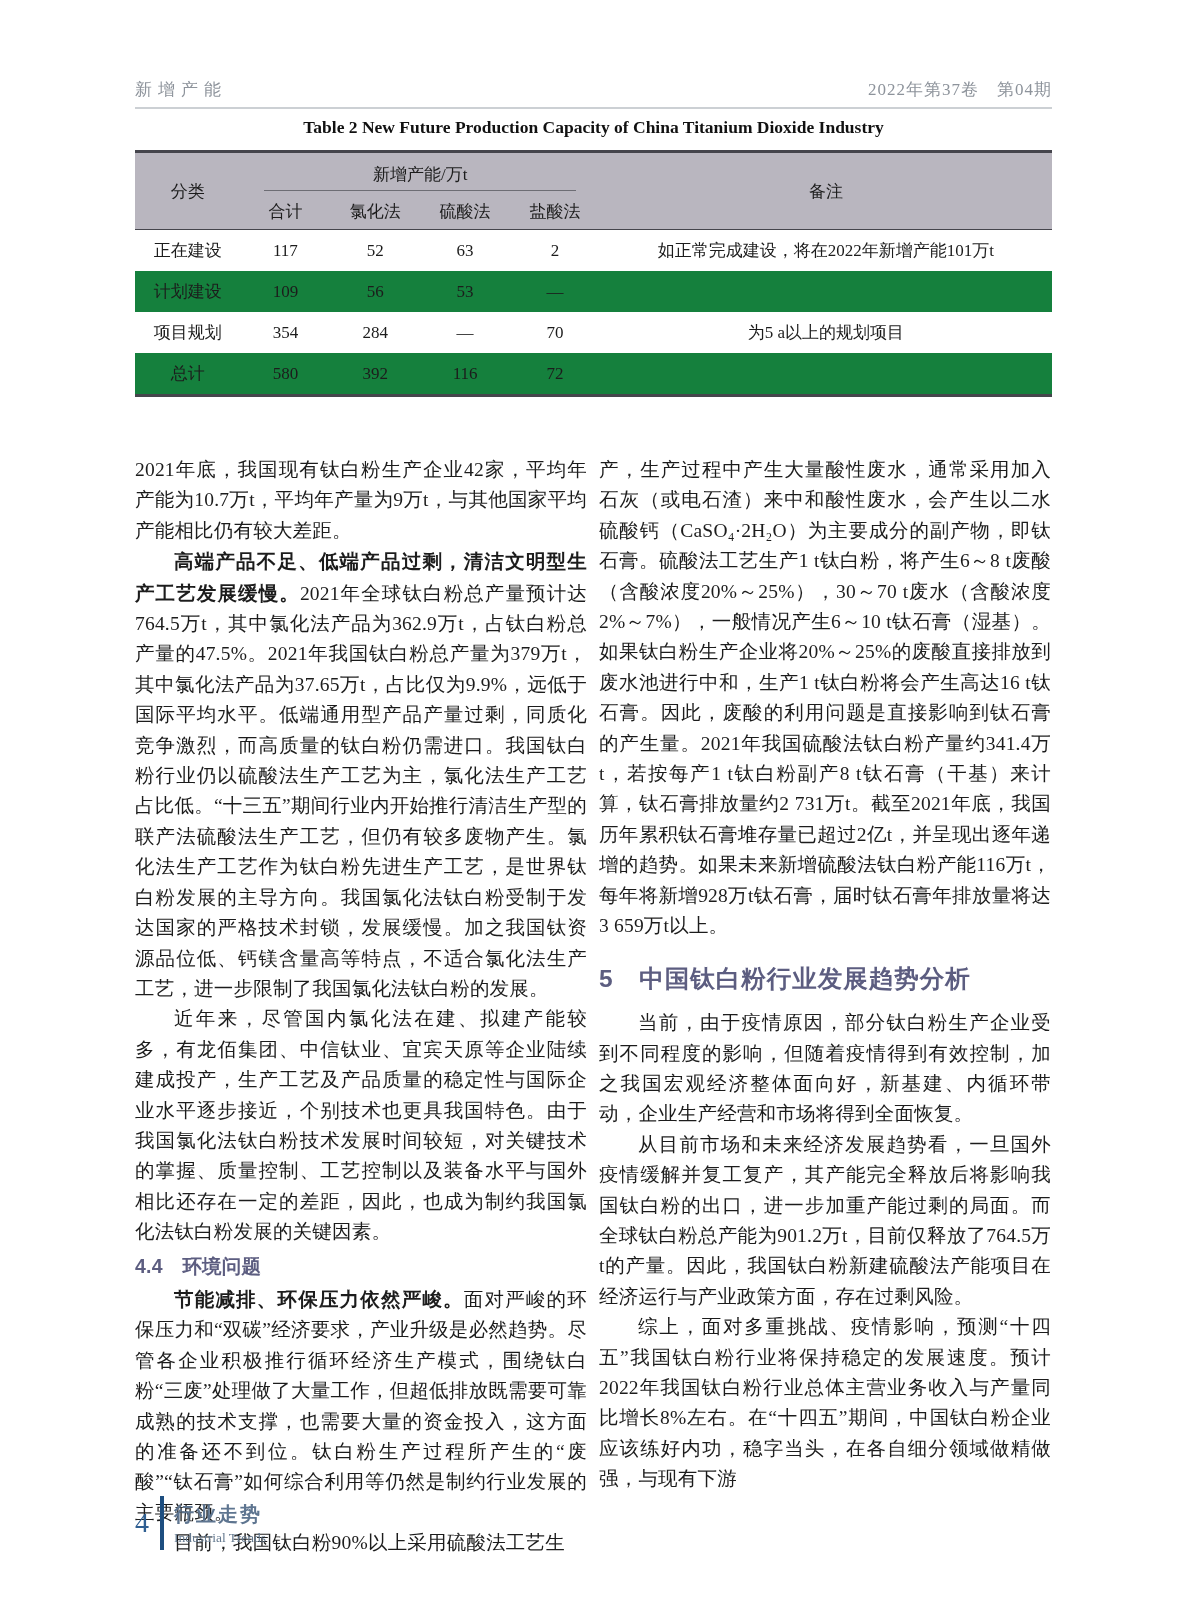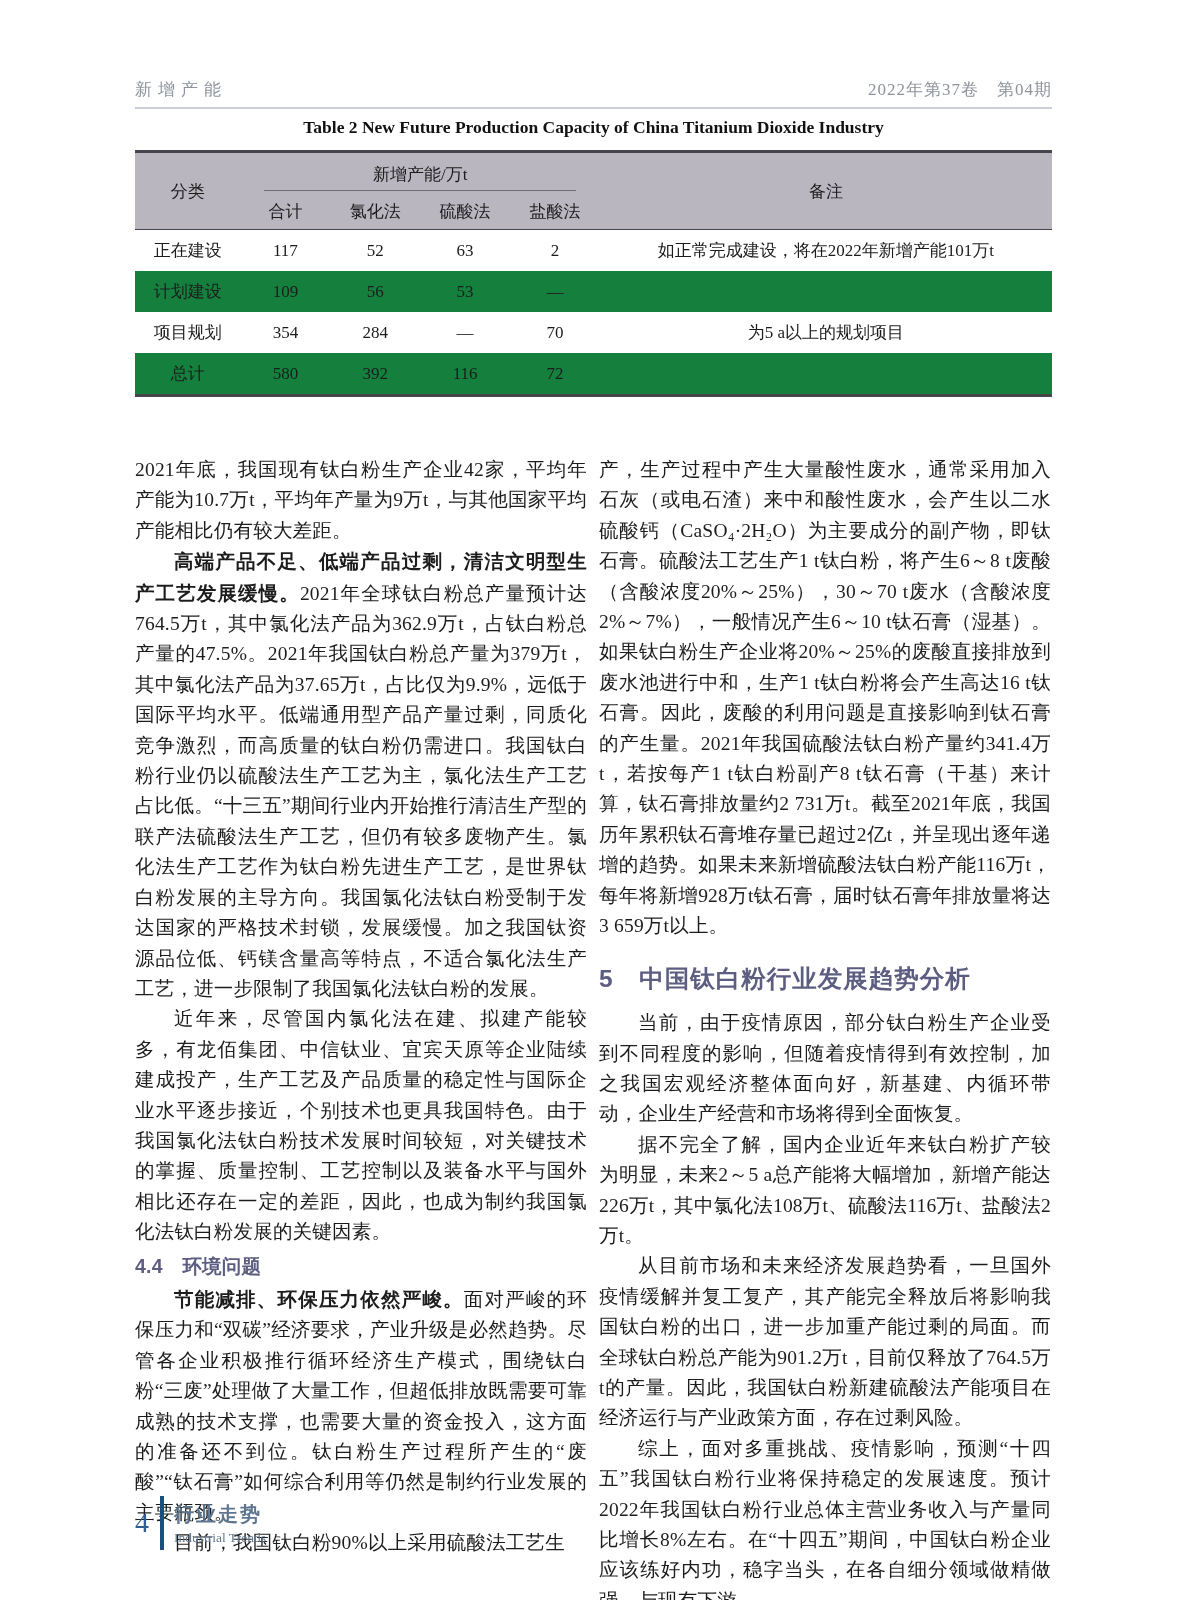--- a/index.html
+++ b/index.html
@@ -142,21 +142,20 @@
         <p class="indent"><span>近年来，尽管国内氯化法在建、拟建产能较多，有龙佰集团、中信钛业、宜宾天原等企业陆续建成投产，生产工艺及产品质量的稳定性与国际企业水平逐步接近，个别技术也更具我国特色。由于我国氯化法钛白粉技术发展时间较短，对关键技术的掌握、质量控制、工艺控制以及装备水平与国外相比还存在一定的差距，因此，也成为制约我国氯化法钛白粉发展的关键因素。</span></p>
         <h3 class="subheading">4.4　环境问题</h3>
         <p class="indent"><span class="bold-lead">节能减排、环保压力依然严峻。</span><span>面对严峻的环保压力和“双碳”经济要求，产业升级是必然趋势。尽管各企业积极推行循环经济生产模式，围绕钛白粉“三废”处理做了大量工作，但超低排放既需要可靠成熟的技术支撑，也需要大量的资金投入，这方面的准备还不到位。钛白粉生产过程所产生的“废酸”“钛石膏”如何综合利用等仍然是制约行业发展的主要瓶颈。</span></p>
         <p class="indent"><span>目前，我国钛白粉90%以上采用硫酸法工艺生</span></p>
       </div>
 
       <div class="col">
         <p><span>产，生产过程中产生大量酸性废水，通常采用加入石灰（或电石渣）来中和酸性废水，会产生以二水硫酸钙（CaSO₄·2H₂O）为主要成分的副产物，即钛石膏。硫酸法工艺生产1 t钛白粉，将产生6～8 t废酸（含酸浓度20%～25%），30～70 t废水（含酸浓度2%～7%），一般情况产生6～10 t钛石膏（湿基）。如果钛白粉生产企业将20%～25%的废酸直接排放到废水池进行中和，生产1 t钛白粉将会产生高达16 t钛石膏。因此，废酸的利用问题是直接影响到钛石膏的产生量。2021年我国硫酸法钛白粉产量约341.4万t，若按每产1 t钛白粉副产8 t钛石膏（干基）来计算，钛石膏排放量约2 731万t。截至2021年底，我国历年累积钛石膏堆存量已超过2亿t，并呈现出逐年递增的趋势。如果未来新增硫酸法钛白粉产能116万t，每年将新增928万t钛石膏，届时钛石膏年排放量将达3 659万t以上。</span></p>
         <h2 class="section-heading">5　中国钛白粉行业发展趋势分析</h2>
         <p class="indent"><span>当前，由于疫情原因，部分钛白粉生产企业受到不同程度的影响，但随着疫情得到有效控制，加之我国宏观经济整体面向好，新基建、内循环带动，企业生产经营和市场将得到全面恢复。</span></p>
-        <p class="indent"><span>据不完全了解，国内企业近年来钛白粉扩产较为明显，未来2～5 a总产能将大幅增加，新增产能达226万t，其中氯化法108万t、硫酸法116万t、盐酸法2万t。</span></p>
         <p class="indent"><span>从目前市场和未来经济发展趋势看，一旦国外疫情缓解并复工复产，其产能完全释放后将影响我国钛白粉的出口，进一步加重产能过剩的局面。而全球钛白粉总产能为901.2万t，目前仅释放了764.5万t的产量。因此，我国钛白粉新建硫酸法产能项目在经济运行与产业政策方面，存在过剩风险。</span></p>
         <p class="indent"><span>综上，面对多重挑战、疫情影响，预测“十四五”我国钛白粉行业将保持稳定的发展速度。预计2022年我国钛白粉行业总体主营业务收入与产量同比增长8%左右。在“十四五”期间，中国钛白粉企业应该练好内功，稳字当头，在各自细分领域做精做强，与现有下游</span></p>
       </div>
 
     </div>
   </div>
 
   <div class="pagefoot">
     <span class="page-num">4</span>
     <span class="foot-bar"></span>

